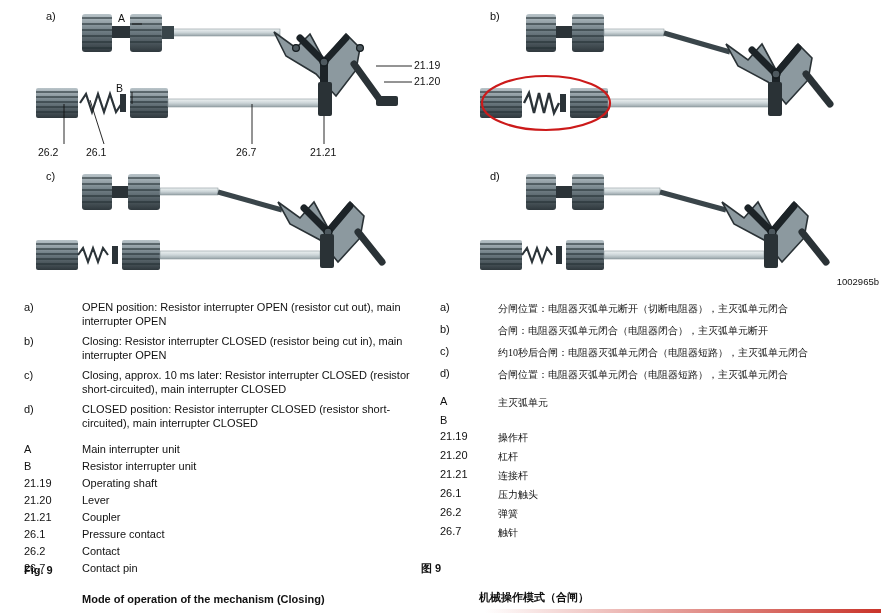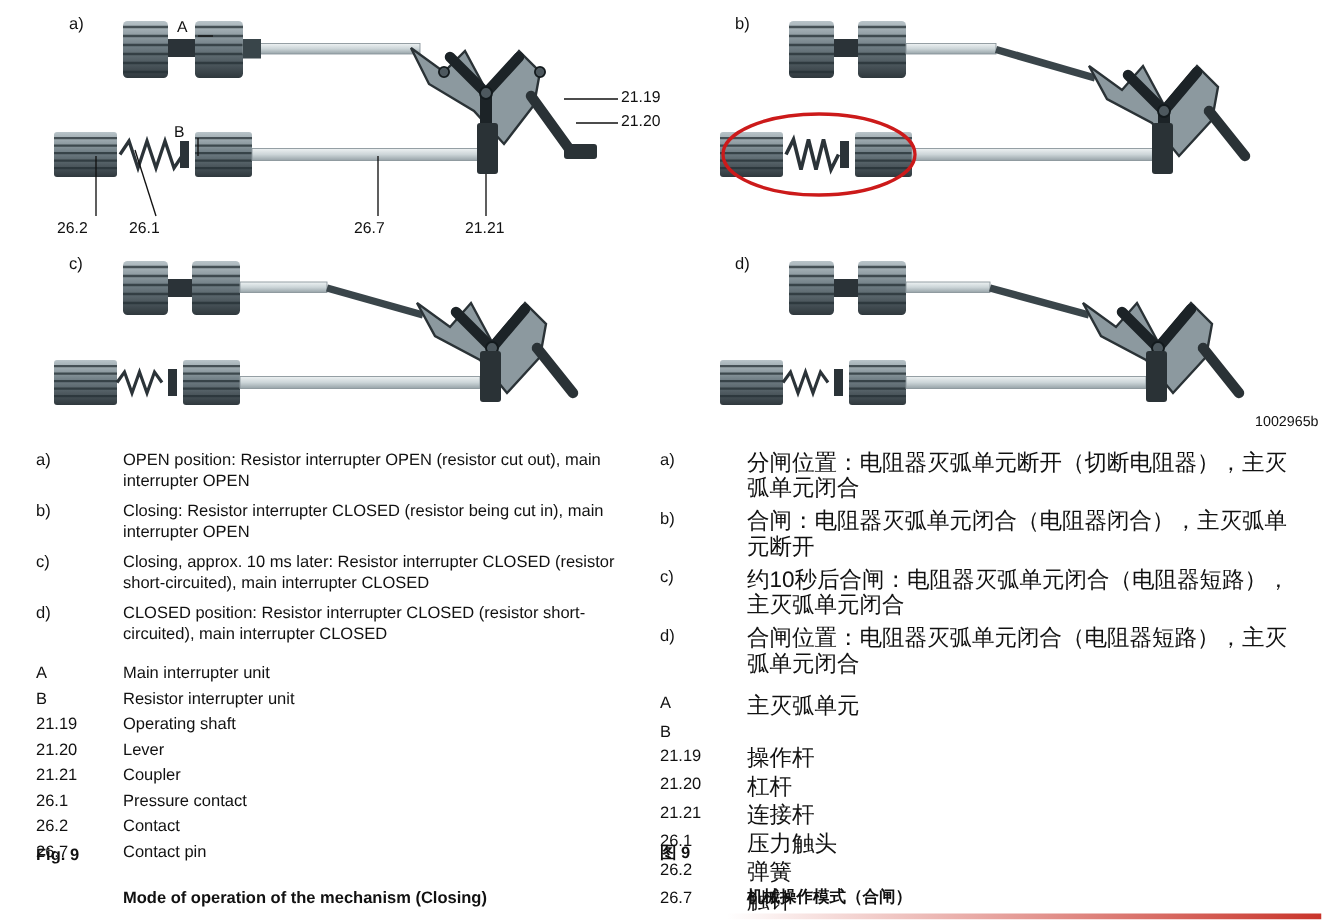--- a/index.html
+++ b/index.html
@@ -81,40 +81,41 @@
     color: #111;
   }
   .val {
     flex: 1;
     font-size: 11px;
     line-height: 14px;
     color: #111;
   }
   .col-zh .key { flex: 0 0 58px; }
   .col-zh .val {
-    font-size: 15px;
+    font-size: 10px;
     line-height: 17px;
+    font-family: Liberation Serif, serif;
   }
   .col-zh .row { margin-bottom: 5px; }
 
   .items .row { margin-bottom: 3px; }
   .col-zh .items .row { margin-bottom: 2px; }
 
   .spacer-sm { height: 6px; }
 
   .figcap {
     position: absolute;
     bottom: 8px;
     font-size: 11px;
     font-weight: bold;
     color: #111;
     display: flex;
   }
   .figcap.en { left: 24px; }
-  .figcap.zh { left: 440px; }
+  .figcap.zh { left: 421px; }
   .figcap .fignum { flex: 0 0 58px; }
   .figcap .figtext { flex: 1; margin-top: 29px; }
 
   .bottombar {
     position: absolute;
     left: 0;
     bottom: 0;
     width: 881px;
     height: 4px;
     background: linear-gradient(90deg, #ffffff 0%, #ffffff 55%, #c9342a 100%);

